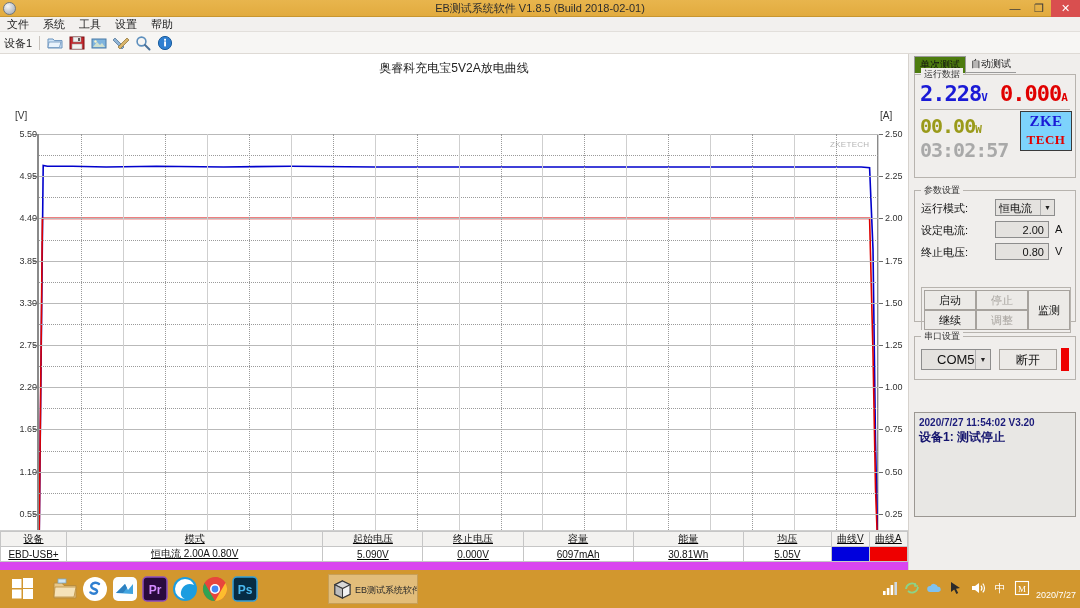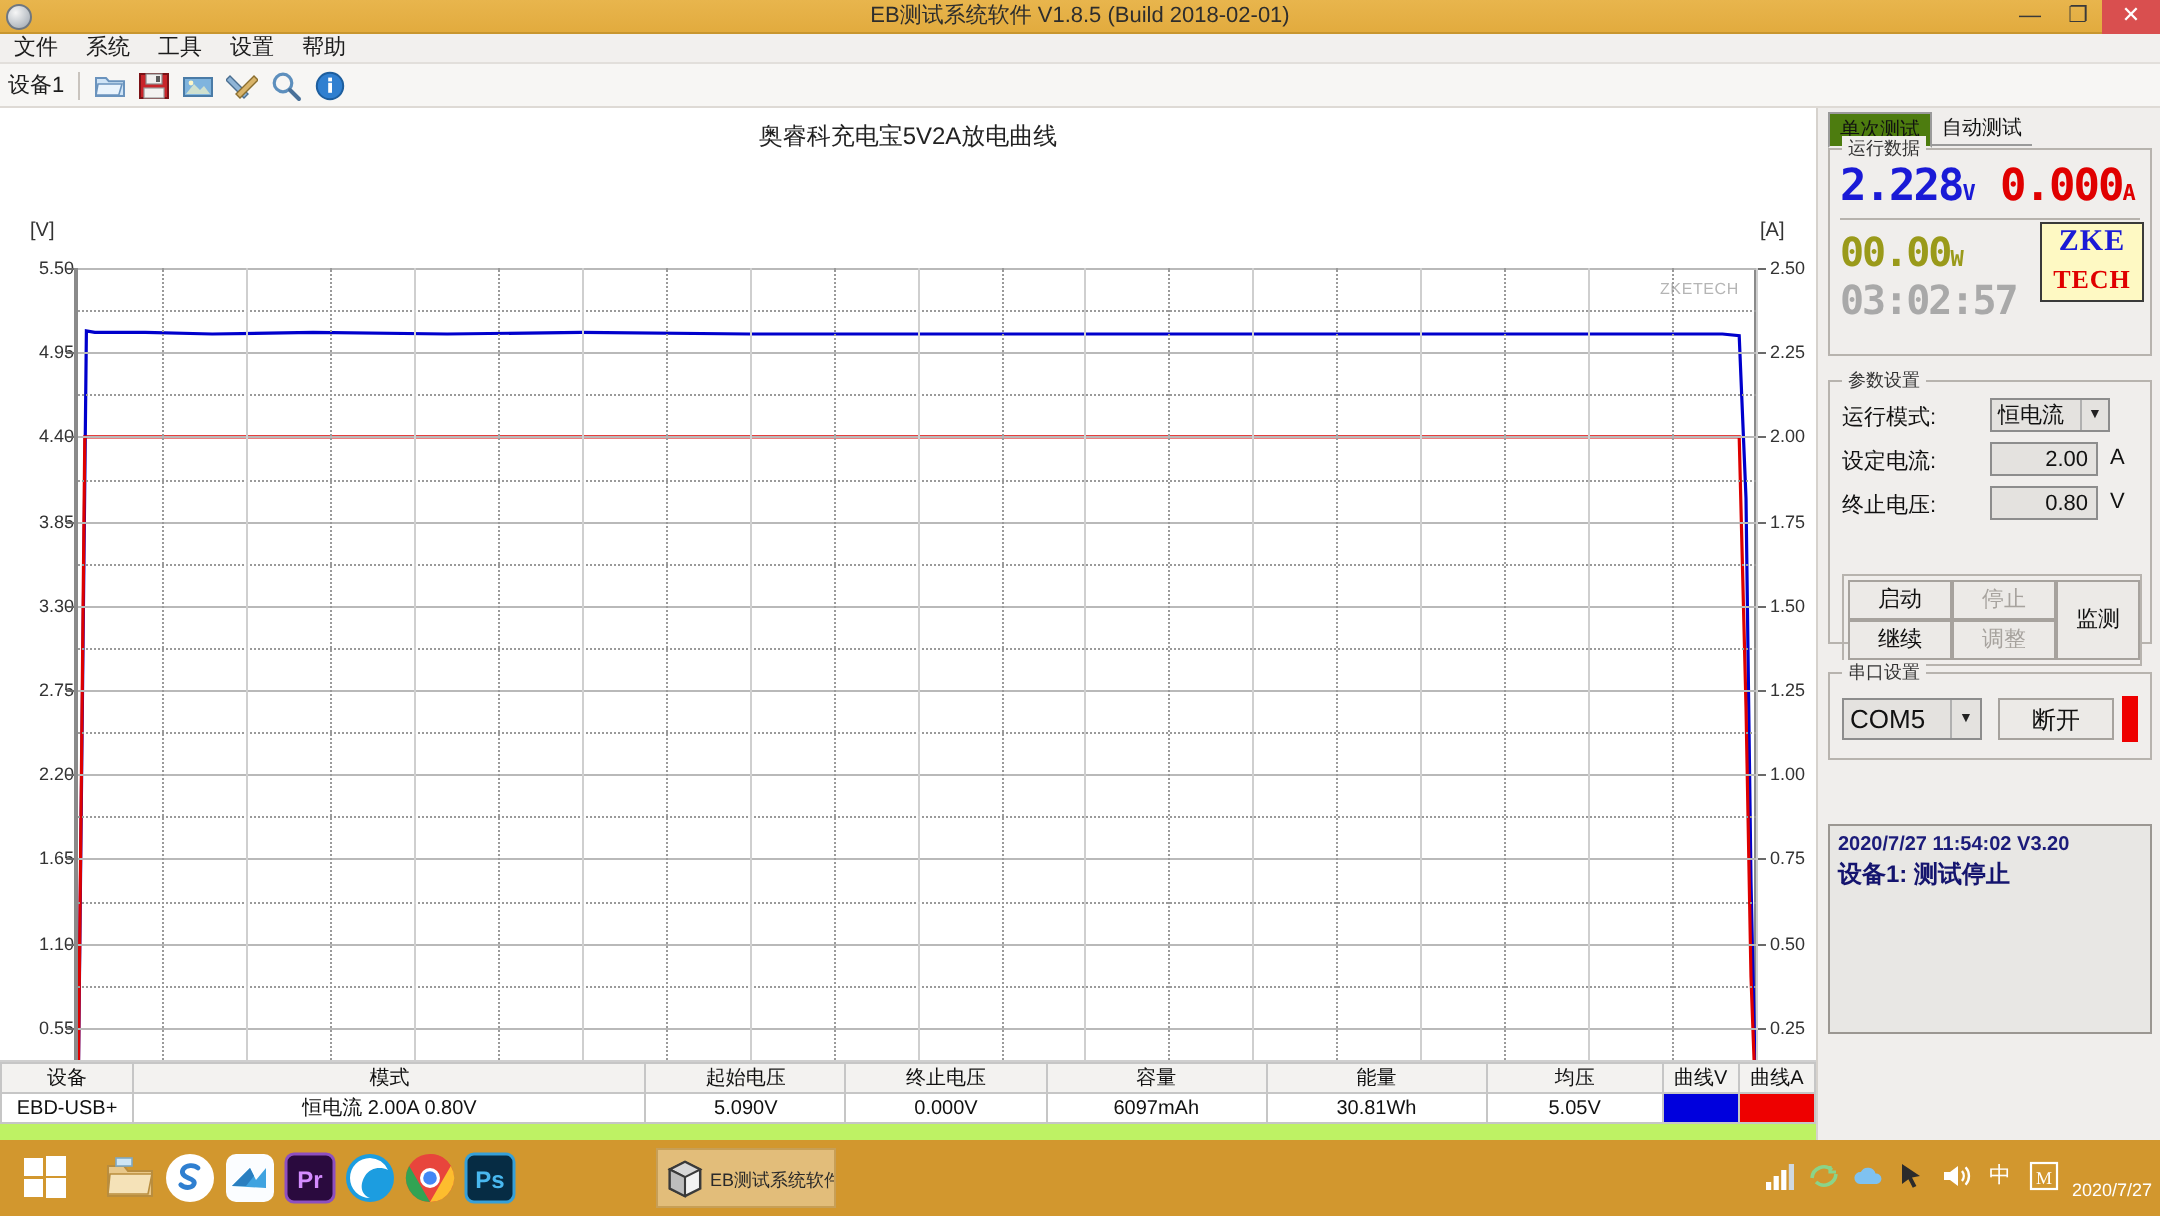--- a/index.html
+++ b/index.html
@@ -104,21 +104,21 @@
 
   #zke-wm {
     position:absolute; left:828px; top:86px; font-size:8px;
     color:#b5b5b5; letter-spacing:0.3px;
   }
   #curve-v, #curve-a { position:absolute; left:0; top:0; }
 
   
   #datatable {
     position:absolute; left:0; top:530px; width:908px; height:40px;
-    background:#bef264; border-top:1px solid #cfcfcf;
+    background:#d946ef; border-top:1px solid #cfcfcf;text-decoration:underline;
   }
   #datatable table { border-collapse:collapse; width:908px; table-layout:fixed; }
   #datatable th, #datatable td {
     border:1px solid #c6c6c6; font-size:10px; font-weight:normal;
     text-align:center; height:15px; color:#111; padding:0;
   }
   #datatable th { background:#f3f2f0; }
   #datatable td { background:#ffffff; }
   .swatch-v { background:#0000dd !important; }
   .swatch-a { background:#ee0000 !important; }
@@ -150,21 +150,21 @@
   #volt { position:absolute; left:0; top:0; font-size:22px; color:#1a1ad6; }
   #volt .u { font-size:11px; color:#1a1ad6; }
   #amp { position:absolute; left:80px; top:0; font-size:22px; color:#e00000; }
   #amp .u { font-size:11px; color:#e00000; }
   #hr { position:absolute; left:0; top:28px; width:150px; height:1px; background:#b6b2ad; }
   #watt { position:absolute; left:0; top:33px; font-size:20px; color:#9a9a1a; }
   #watt .u { font-size:11px; color:#9a9a1a; }
   #timer { position:absolute; left:0; top:57px; font-size:20px; color:#a9a9a9; }
   #zkelogo {
     position:absolute; left:100px; top:30px; width:52px; height:40px;
-    border:1px solid #3a3a3a; background:#fef9c3; text-align:center;
+    border:1px solid #3a3a3a; background:#7dd3fc; text-align:center;
   }
   #zkelogo .z1 { font-size:15px; font-weight:bold; color:#1a1ad6; line-height:19px;
                  font-family:"Liberation Serif", serif; letter-spacing:0.5px; }
   #zkelogo .z2 { font-size:13px; font-weight:bold; color:#e00000; line-height:17px;
                  font-family:"Liberation Serif", serif; letter-spacing:0.5px; }
 
   #grp-param { left:5px; top:136px; width:162px; height:132px; }
   .prow { position:absolute; left:6px; height:19px; width:152px; }
   .plabel { position:absolute; left:0; top:2px; font-size:11px; color:#111; }
   .pfield {
@@ -193,21 +193,21 @@
   #b-start  { left:2px;  top:2px;  width:52px; height:20px; line-height:19px; }
   #b-stop   { left:54px; top:2px;  width:52px; height:20px; line-height:19px; }
   #b-resume { left:2px;  top:22px; width:52px; height:20px; line-height:19px; }
   #b-adjust { left:54px; top:22px; width:52px; height:20px; line-height:19px; }
   #b-monitor{ left:106px;top:2px;  width:42px; height:40px; line-height:39px; }
 
   #grp-serial { left:5px; top:282px; width:162px; height:44px; }
   #comsel {
     position:absolute; left:6px; top:12px; width:70px; height:21px;
     background:#e4e2df; border:1px solid #8d8d8d; font-size:13px;
-    color:#111; line-height:20px; padding-left:3px;
+    color:#111; line-height:20px; padding-left:15px;
   }
   #comsel .arrow {
     position:absolute; right:0; top:0; width:15px; height:19px;
     background:#e4e2df; border-left:1px solid #b0b0b0; text-align:center;
     font-size:7px; line-height:19px; color:#222;
   }
   #b-disconnect {
     position:absolute; left:84px; top:12px; width:58px; height:21px;
     border:1px solid #a6a29d; background:#eceae7; font-size:12px;
     text-align:center; line-height:20px; color:#111; cursor:default;

